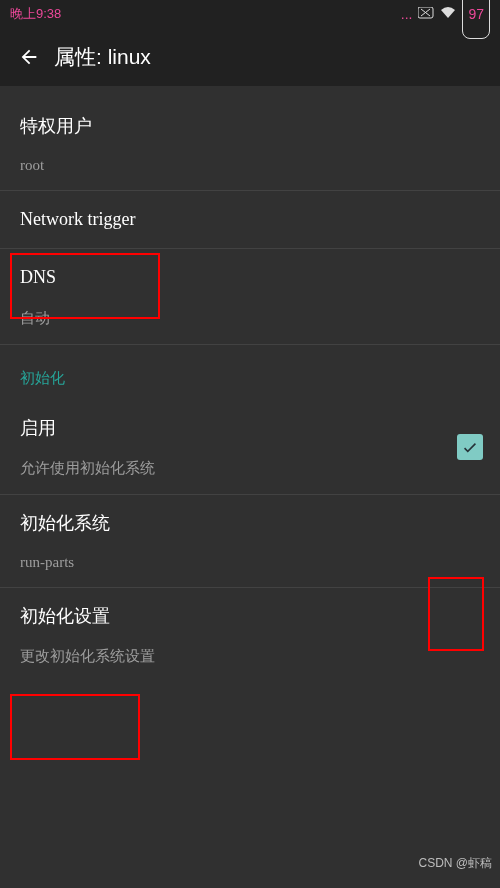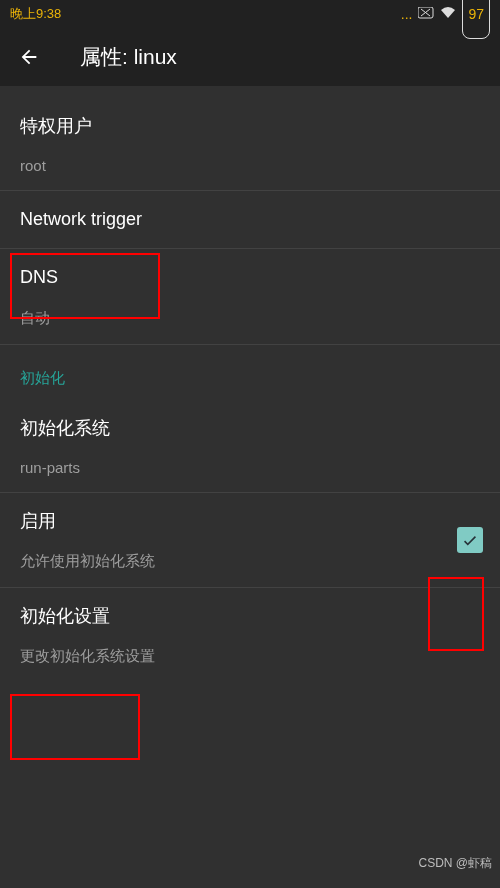--- a/index.html
+++ b/index.html
@@ -12,52 +12,53 @@
       overflow: hidden;
       position: relative;
     }
     .status-bar {
       height: 28px;
       display: flex;
       align-items: center;
       justify-content: space-between;
       padding: 0 10px;
       font-size: 13px;
-      color: #eab308;
+      color: #ec4899;
       background: #212121;
     }
     .status-right { display: flex; align-items: center; gap: 6px; }
     .status-icon { font-size: 14px; }
     .battery-pill {
       border: 1px solid #ddd;
       border-radius: 8px;
       padding: 17px 5px;
       font-size: 14px;
       line-height: 14px;
     }
     .app-bar {
       height: 58px;
       background: #212121;
       display: flex;
       align-items: center;
       padding: 0 18px;
-      gap: 40px;
+      gap: 14px;
     }
     .back-arrow {
       width: 22px; height: 22px;
       display: flex; align-items: center; justify-content: center;
       cursor: pointer;
     }
     .app-title { font-size: 21px; color: #fff; font-weight: 400; }
     .list { padding-top: 12px; }
     .item {
       padding: 16px 17px 16px 20px;
       border-bottom: 1px solid #424242;
       position: relative;
       cursor: pointer;
+      font-family: Liberation Serif, serif;
     }
     .item.no-border { border-bottom: none; }
     .item-title { font-size: 18px; color: #fff; line-height: 1.4; }
     .item-sub { font-size: 15px; color: #9e9e9e; margin-top: 18px; }
     .section-header {
       padding: 24px 4px 12px 20px;
       font-size: 15px;
       color: #26a69a;
     }
     .checkbox-row {
@@ -130,35 +131,35 @@
     <div class="item-title">Network trigger</div>
   </div>
 
   <div class="item">
     <div class="item-title">DNS</div>
     <div class="item-sub">自动</div>
   </div>
 
   <div class="section-header">初始化</div>
 
-  <div class="item">
-    <div class="item-title">初始化系统</div>
-    <div class="item-sub">run-parts</div>
-  </div>
-
   <div class="item checkbox-row">
     <div>
       <div class="item-title">启用</div>
       <div class="item-sub">允许使用初始化系统</div>
     </div>
     <div class="checkbox">
       <svg width="18" height="18" viewBox="0 0 24 24">
           <path d="M9 16.2l-3.5-3.5L4 14.2 9 19.2 20 8.2 18.5 6.7z" fill="#263238"></path>
         </svg>
     </div>
+  </div>
+
+  <div class="item">
+    <div class="item-title">初始化系统</div>
+    <div class="item-sub">run-parts</div>
   </div>
 
   <div class="item no-border">
     <div class="item-title">初始化设置</div>
     <div class="item-sub">更改初始化系统设置</div>
   </div>
 
 </div>
 
 <div class="red-box rb1"></div>

